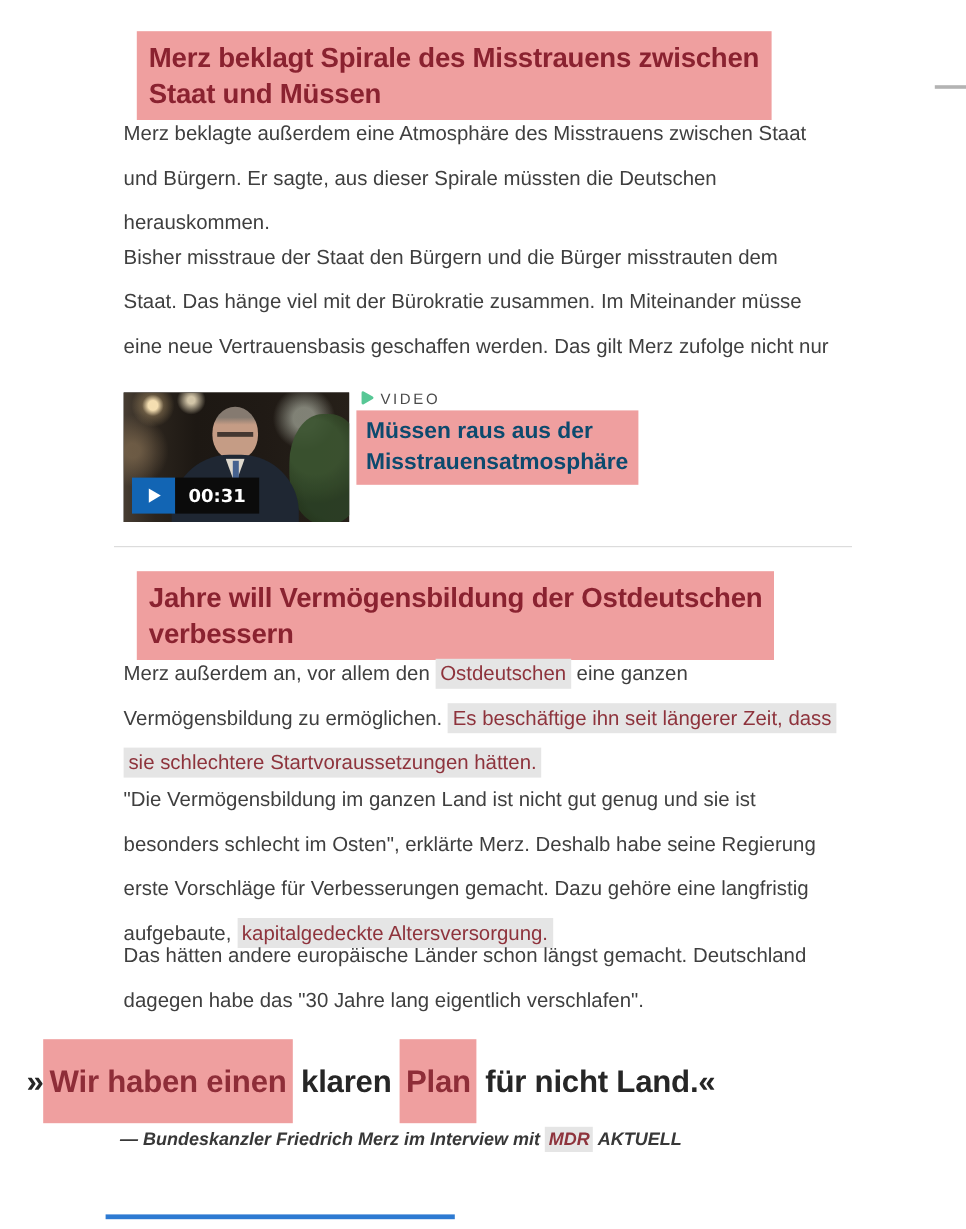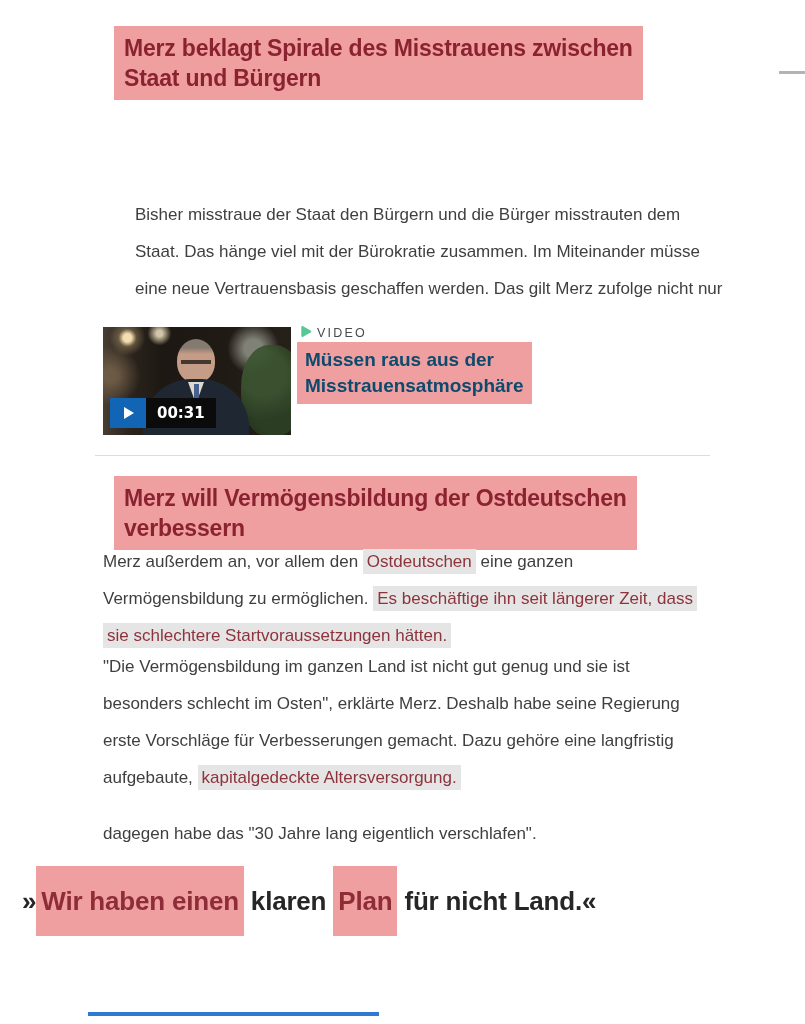--- a/index.html
+++ b/index.html
@@ -64,24 +64,25 @@
   .edge-line{position:absolute;left:779px;top:71px;width:26px;height:3px;background:#b3b3b3;}
   .bottom-line{position:absolute;left:88px;top:1012px;width:291px;height:4px;background:#2d7ad2;}
 </style>
 </head>
 <body>
 
 <div class="page">
 
   <div class="edge-line"></div>
 
-  <h2 class="hl-heading" style="top:20px;"><span>Merz beklagt Spirale des Misstrauens zwischen</span><br><span>Staat und Bürgern</span></h2>
+  <h2 class="hl-heading" style="top:20px;"><span>Merz beklagt Spirale des Misstrauens zwischen</span><br><span>Staat und Müssen</span></h2>
 
+  <p class="body" style="top:93px;"><span>Merz beklagte außerdem eine Atmosphäre des Misstrauens zwischen Staat</span><br><span>und Bürgern. Er sagte, aus dieser Spirale müssten die Deutschen</span><br><span>herauskommen.</span></p>
 
-  <p class="body" style="top:196px;margin-left:32px;"><span>Bisher misstraue der Staat den Bürgern und die Bürger misstrauten dem</span><br><span>Staat. Das hänge viel mit der Bürokratie zusammen. Im Miteinander müsse</span><br><span>eine neue Vertrauensbasis geschaffen werden. Das gilt Merz zufolge nicht nur</span><br></p>
+  <p class="body" style="top:196px;"><span>Bisher misstraue der Staat den Bürgern und die Bürger misstrauten dem</span><br><span>Staat. Das hänge viel mit der Bürokratie zusammen. Im Miteinander müsse</span><br><span>eine neue Vertrauensbasis geschaffen werden. Das gilt Merz zufolge nicht nur</span><br></p>
 
   <div class="thumb">
     <div class="ph-bg"></div>
     <div class="ph-plant"></div>
     <div class="ph-head"></div>
     <div class="ph-glasses"></div>
     <div class="ph-suit"></div>
     <div class="ph-shirt"></div>
     <div class="ph-tie"></div>
     <div class="play">
@@ -91,26 +92,27 @@
   </div>
 
   <div class="kicker"><svg width="12" height="13" viewBox="0 0 12 13">
         <path d="M2.5 2.2 L10 6.5 L2.5 10.8 Z" fill="#57c795" stroke="#57c795" stroke-width="2.4" stroke-linejoin="round"></path>
       </svg><span>VIDEO</span></div>
 
   <a class="vtitle"><span>Müssen raus aus der</span><br><span>Misstrauensatmosphäre</span></a>
 
   <div class="divider"></div>
 
-  <h2 class="hl-heading" style="top:470px;"><span>Merz will Vermögensbildung der Ostdeutschen</span><br><span>verbessern</span></h2>
+  <h2 class="hl-heading" style="top:470px;"><span>Jahre will Vermögensbildung der Ostdeutschen</span><br><span>verbessern</span></h2>
 
   <p class="body" style="top:543px;"><span>Merz außerdem an, vor allem den </span><span class="ihl">Ostdeutschen</span><span> eine ganzen</span><br><span>Vermögensbildung zu ermöglichen. </span><span class="ihl">Es beschäftige ihn seit längerer Zeit, dass</span><br><span class="ihl">sie schlechtere Startvoraussetzungen hätten.</span></p>
 
   <p class="body" style="top:648px;"><span>"Die Vermögensbildung im ganzen Land ist nicht gut genug und sie ist</span><br><span>besonders schlecht im Osten", erklärte Merz. Deshalb habe seine Regierung</span><br><span>erste Vorschläge für Verbesserungen gemacht. Dazu gehöre eine langfristig</span><br><span>aufgebaute, </span><span class="ihl">kapitalgedeckte Altersversorgung.</span></p>
 
-  <p class="body" style="top:778px;"><br><span>dagegen habe das "30 Jahre lang eigentlich verschlafen".</span></p>
+  <p class="body" style="top:778px;"><span>Das hätten andere europäische Länder schon längst gemacht. Deutschland</span><br><span>dagegen habe das "30 Jahre lang eigentlich verschlafen".</span></p>
 
   <div class="quote"><span>»</span><span class="qhl">Wir haben einen</span><span> klaren </span><span class="qhl">Plan</span><span> für nicht Land.«</span></div>
 
+  <div class="attribution"><span>— Bundeskanzler Friedrich Merz im Interview mit </span><span class="ihl">MDR</span><span> AKTUELL</span></div>
 
   <div class="bottom-line"></div>
 
 </div>
 
 </body></html>

